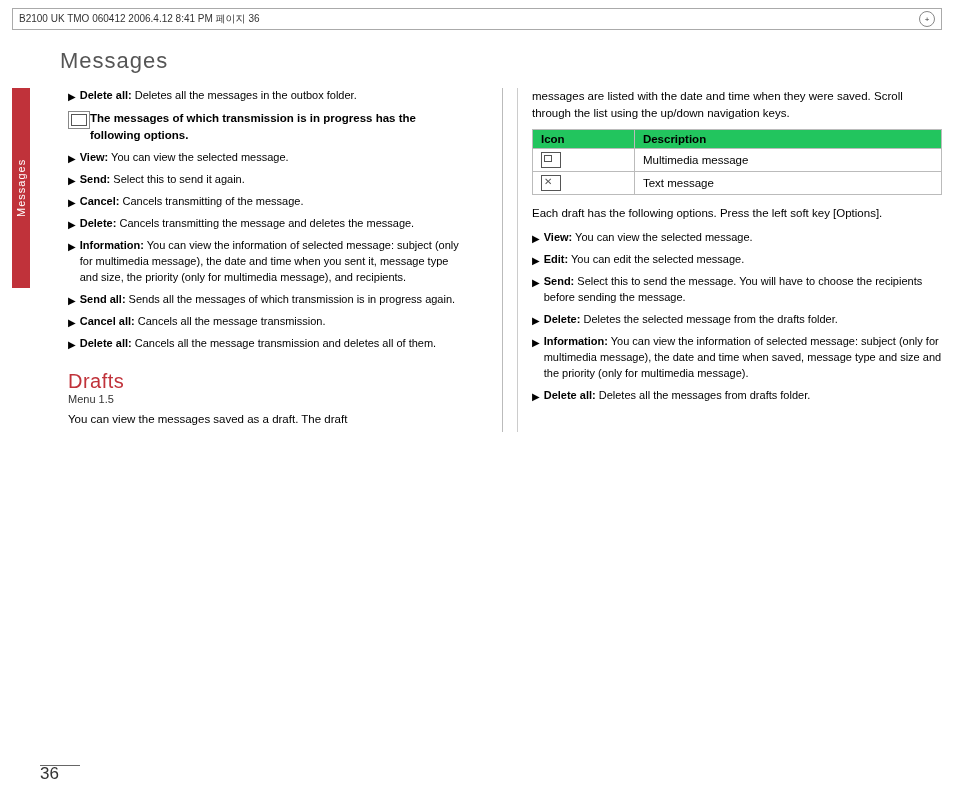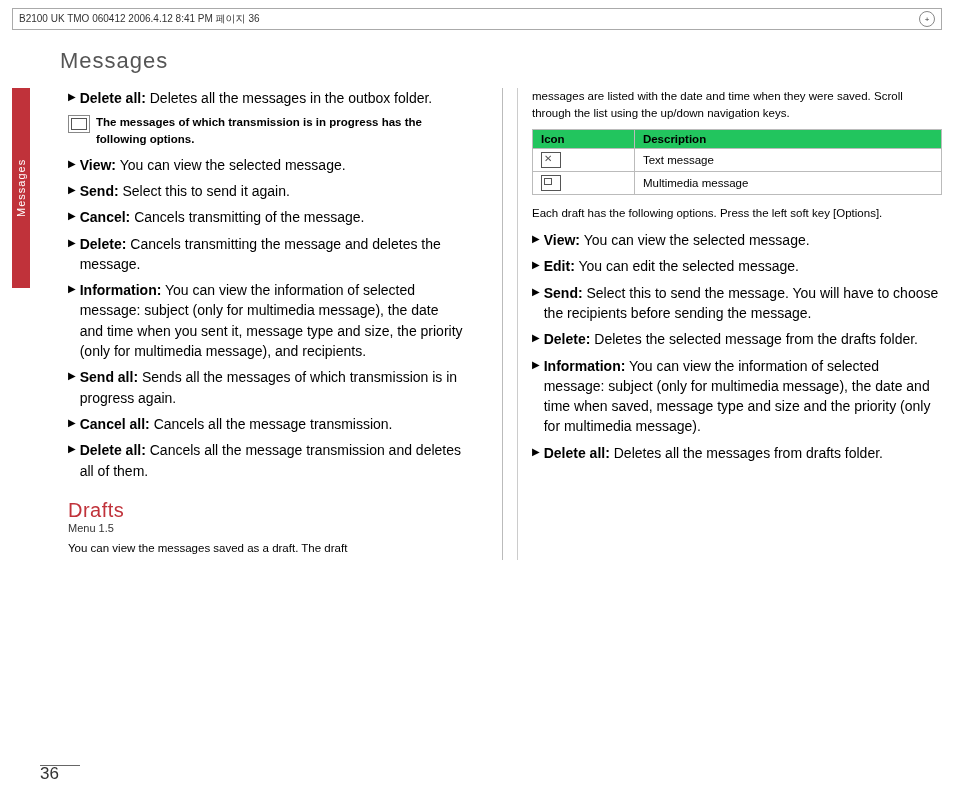--- a/index.html
+++ b/index.html
@@ -96,34 +96,33 @@
 
     .bullet-arrow {
       color: #000;
       margin-right: 4px;
       font-size: 10px;
       margin-top: 2px;
       flex-shrink: 0;
     }
 
     .bullet-text {
-      font-size: 14px;
+      font-size: 11px;
       line-height: 1.45;
     }
 
     .bullet-text b, .bullet-text strong {
       font-weight: bold;
     }
 
     
     .highlight-box {
       display: flex;
       align-items: flex-start;
       margin-bottom: 7px;
-      gap: 6px;
     }
 
     .highlight-icon {
       width: 22px;
       height: 18px;
       border: 1px solid #888;
       flex-shrink: 0;
       margin-top: 1px;
       display: flex;
       align-items: center;
@@ -341,30 +340,30 @@
       <table class="icon-table">
         <thead>
           <tr>
             <th>Icon</th>
             <th>Description</th>
           </tr>
         </thead>
         <tbody>
           <tr>
             <td>
+              <span class="msg-icon multimedia"></span>
+            </td>
+            <td>Multimedia message</td>
+          </tr>
+          <tr>
+            <td>
               <span class="msg-icon text"></span>
             </td>
             <td>Text message</td>
           </tr>
-          <tr>
-            <td>
-              <span class="msg-icon multimedia"></span>
-            </td>
-            <td>Multimedia message</td>
-          </tr>
         </tbody>
       </table>
 
       <p class="right-options-note">Each draft has the following options. Press the left soft key [Options].</p>
 
       <div class="bullet-item">
         <span class="bullet-arrow">▶</span>
         <span class="bullet-text">
           <b>View:</b> <span>You can view the selected message.</span>
         </span>

